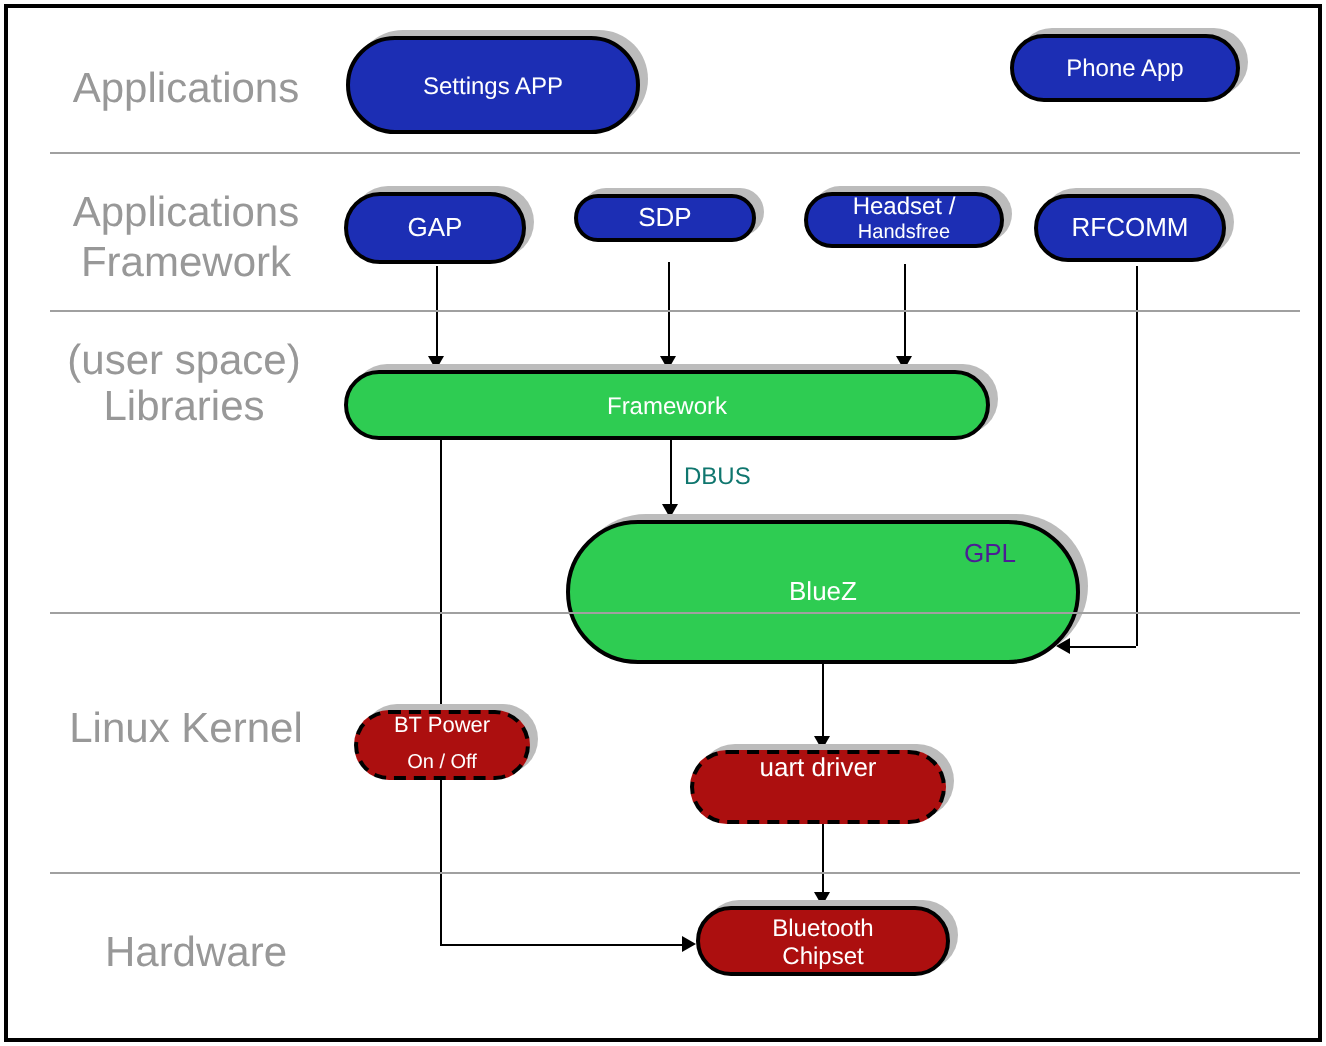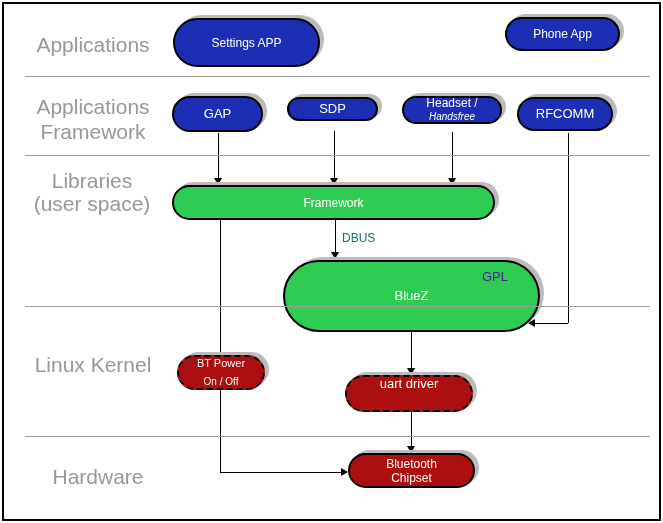--- a/index.html
+++ b/index.html
@@ -43,21 +43,21 @@
   .green { background:var(--lib_green,#2ecc52); }
   .red   { background:var(--kernel_red,#ac0f0f); }
   .dashed { border-style:dashed; border-width:2px;justify-content:space-between; }
 
   #settings-app { left:173px; top:18px;  width:147px; height:49px; font-size:12px; }
   #phone-app    { left:505px; top:17px;  width:115px; height:34px; font-size:12px; }
   #gap          { left:172px; top:96px;  width:91px;  height:36px; }
   #sdp          { left:287px; top:97px;  width:91px;  height:24px; }
   #headset      { left:402px; top:96px;  width:100px; height:28px; line-height:13px; }
   #headset .l1  { font-size:12px; }
-  #headset .l2  { font-size:10px;font-style:italic; }
+  #headset .l2  { font-size:10px; }
   #rfcomm       { left:517px; top:97px;  width:96px;  height:34px; }
   #framework    { left:172px; top:185px; width:323px; height:35px; font-size:12px; }
   #bluez        { left:283px; top:260px; width:257px; height:72px; }
   #bluez .badge { position:absolute; top:8px; right:30px; color:#4c1d95; font-size:13px; }
   #bt-power     { left:177px; top:355px; width:88px;  height:35px; line-height:13px; }
   #bt-power .l1 { font-size:11px; }
   #bt-power .l2 { font-size:10px; }
   #uart-driver  { left:345px; top:375px; width:128px; height:37px; }
   #bt-chipset   { left:348px; top:453px; width:127px; height:35px; font-size:12px; }
 
@@ -105,22 +105,22 @@
 <div class="divider" id="div4"></div>
 
 <div class="layer-label" id="lbl-apps">
   <span>Applications</span>
 </div>
 <div class="layer-label" id="lbl-appfw">
   <span>Applications</span>
   <span>Framework</span>
 </div>
 <div class="layer-label" id="lbl-libs">
+  <span>(user space)</span>
   <span>Libraries</span>
-  <span>(user space)</span>
 </div>
 <div class="layer-label" id="lbl-kernel">
   <span>Linux Kernel</span>
 </div>
 <div class="layer-label" id="lbl-hw">
   <span>Hardware</span>
 </div>
 
 <div class="vline" id="ln-gap"></div>
 <div class="arr down" id="ah-gap"></div>

